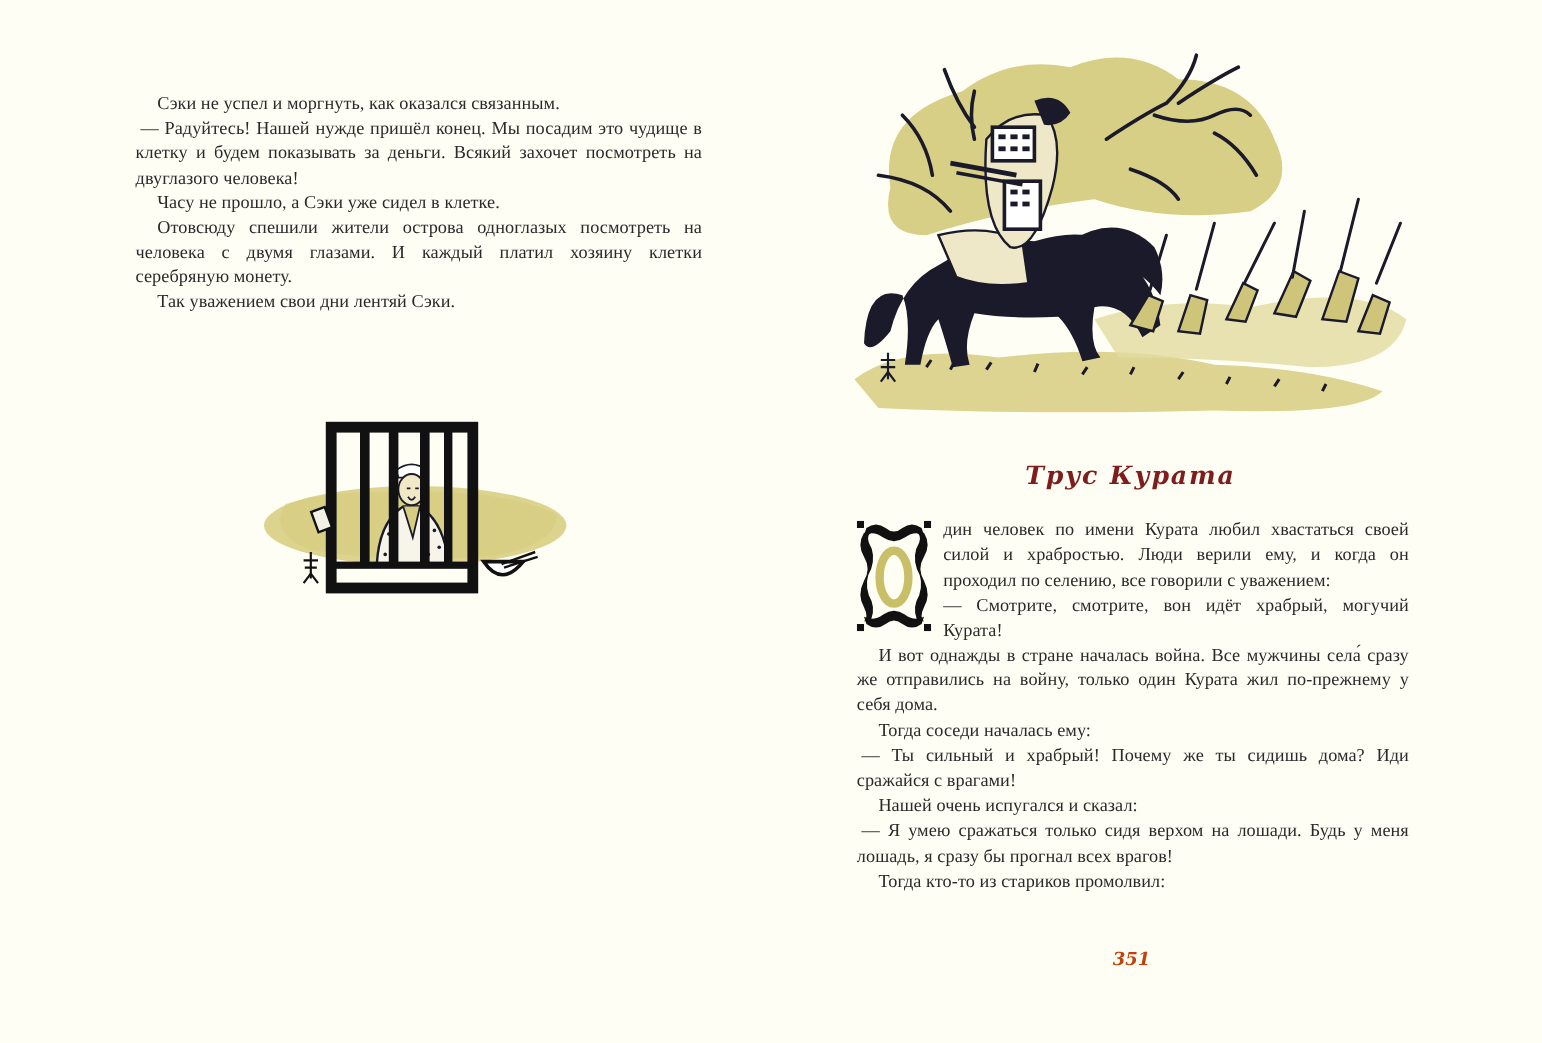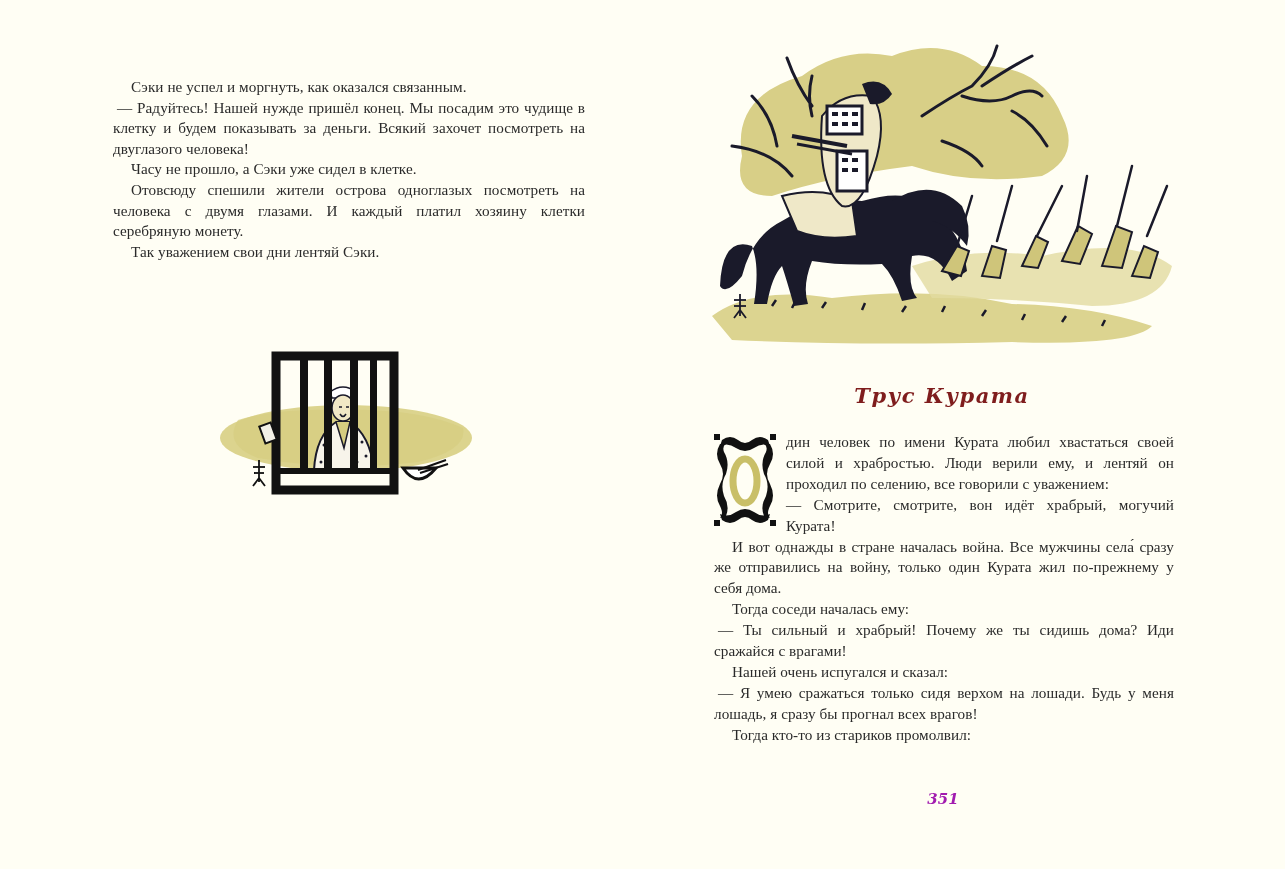--- a/index.html
+++ b/index.html
@@ -52,21 +52,21 @@
     .dropcap {
       float: left; width: 62px; height: 92px; margin: 2px 10px 0 0;
     }
     .right-text p { font-size: 15.2px; line-height: 20.9px; }
 
     .page-number {
       position: absolute; left: 900px; top: 790px; width: 86px;
       text-align: center;
       font-family: "DejaVu Serif", serif;
       font-style: italic; font-weight: bold; font-size: 15px;
-      color: #a21caf;
+      color: #c2410c;
     }
   </style>
 </head>
 <body>
 
 <div class="page page-left">
   <div class="left-text text-block">
     <p>Сэки не успел и моргнуть, как оказался связанным.</p>
     <p class="dash">— Радуйтесь! Нашей нужде пришёл конец. Мы посадим это чудище в клетку и будем показывать за деньги. Всякий захочет посмотреть на двуглазого человека!</p>
     <p>Часу не прошло, а Сэки уже сидел в клетке.</p>
@@ -199,21 +199,21 @@
       <rect x="56" y="0" width="6" height="6" fill="#111"></rect>
       <rect x="0" y="86" width="6" height="6" fill="#111"></rect>
       <rect x="56" y="86" width="6" height="6" fill="#111"></rect>
       <path d="M8 6 Q16 0 24 6 Q31 12 38 6 Q46 0 54 6 L56 12 Q48 8 40 14 Q31 20 22 14 Q14 8 6 12Z" fill="#111"></path>
       <path d="M8 86 Q16 92 24 86 Q31 80 38 86 Q46 92 54 86 L56 80 Q48 84 40 78 Q31 72 22 78 Q14 84 6 80Z" fill="#111"></path>
       <path d="M6 10 Q0 20 6 30 Q12 40 6 50 Q0 62 6 72 Q10 80 6 84 L12 82 Q16 72 10 62 Q6 50 12 40 Q16 28 10 18 Q8 12 12 10Z" fill="#111"></path>
       <path d="M56 10 Q62 20 56 30 Q50 40 56 50 Q62 62 56 72 Q52 80 56 84 L50 82 Q46 72 52 62 Q56 50 50 40 Q46 28 52 18 Q54 12 50 10Z" fill="#111"></path>
       <ellipse cx="31" cy="47" rx="12" ry="22" fill="none" stroke="#c9bf68" stroke-width="7"></ellipse>
     </svg>
   </div>
-  <p class="noindent">дин человек по имени Курата любил хвастаться своей силой и храбростью. Люди верили ему, и лентяй он проходил по селению, все говорили с уважением:</p>
+  <p class="noindent">дин человек по имени Курата любил хвастаться своей силой и храбростью. Люди верили ему, и когда он проходил по селению, все говорили с уважением:</p>
   <p class="dash" style="text-indent:0">— Смотрите, смотрите, вон идёт храбрый, могучий Курата!</p>
   <p>И вот однажды в стране началась война. Все мужчины села́ сразу же отправились на войну, только один Курата жил по-прежнему у себя дома.</p>
   <p>Тогда соседи началась ему:</p>
   <p class="dash">— Ты сильный и храбрый! Почему же ты сидишь дома? Иди сражайся с врагами!</p>
   <p>Нашей очень испугался и сказал:</p>
   <p class="dash">— Я умею сражаться только сидя верхом на лошади. Будь у меня лошадь, я сразу бы прогнал всех врагов!</p>
   <p>Тогда кто-то из стариков промолвил:</p>
 </div>
 
 <div class="page-number">351</div>

